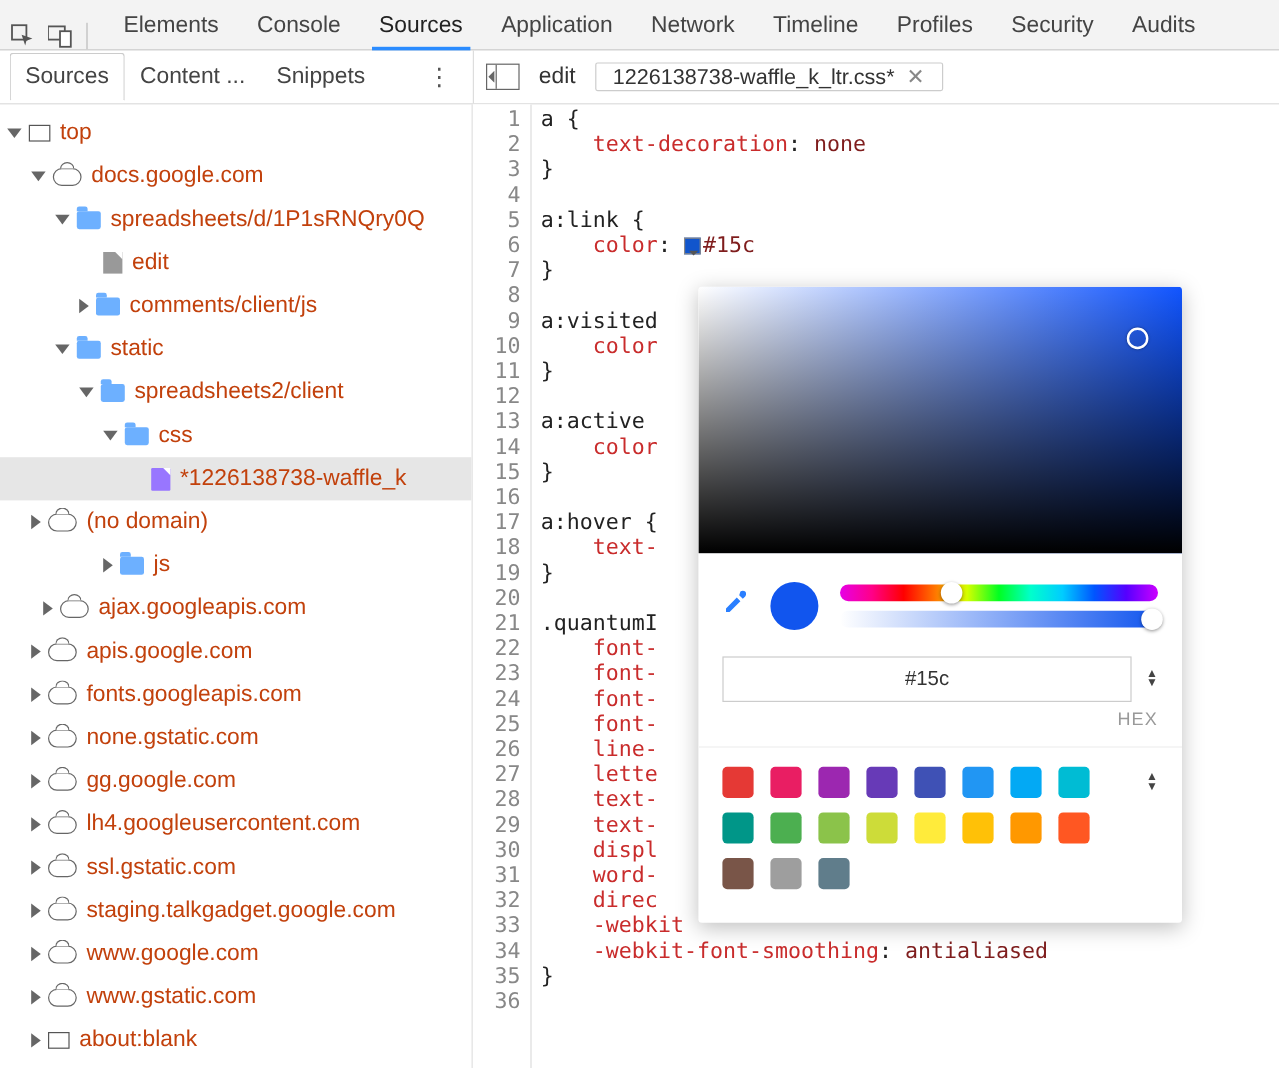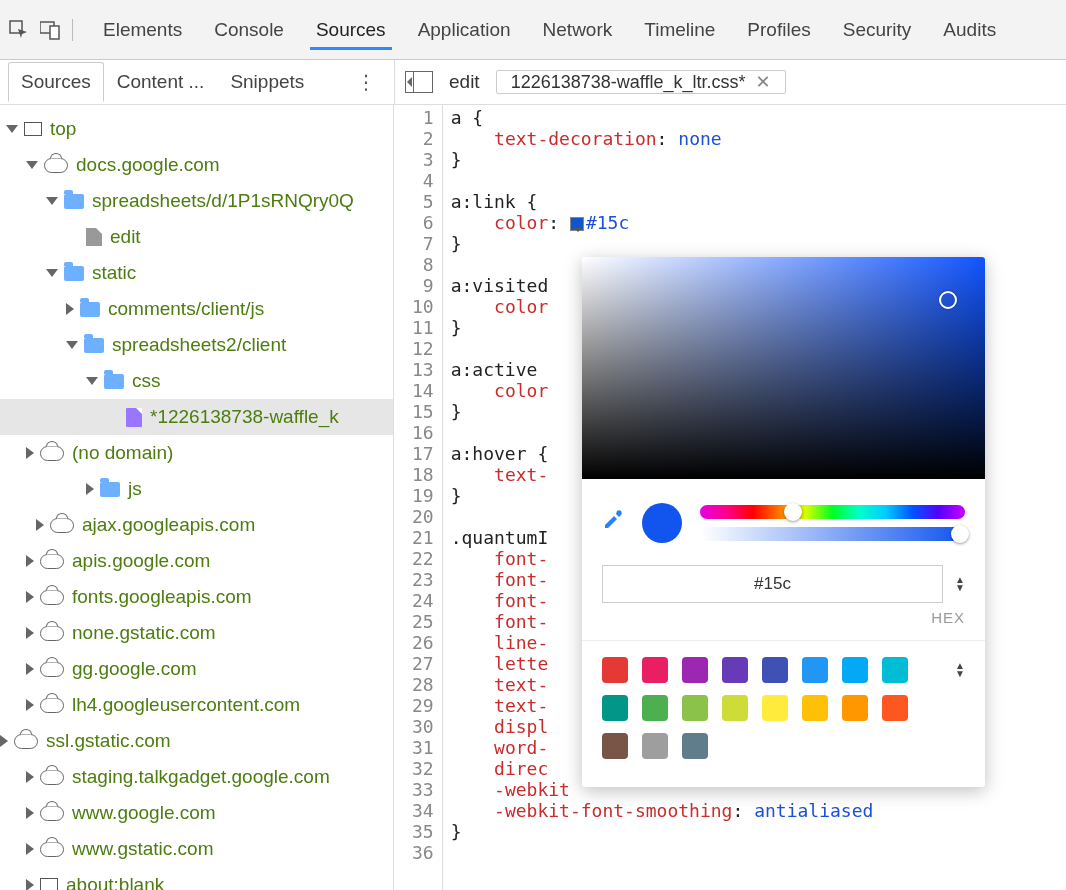--- a/index.html
+++ b/index.html
@@ -1,54 +1,54 @@
 <!DOCTYPE html>
 <html><head>
 <meta charset="utf-8">
 <style>
 * { margin: 0; padding: 0; box-sizing: border-box; }
 body { font-family: -apple-system, BlinkMacSystemFont, "Segoe UI", Helvetica, Arial, sans-serif; font-size: 15px; color: #333; background: #fff; width:1066px; }
-.toolbar { background: #f3f3f3; border-bottom: 1px solid #ccc; height: 60px; display:flex; align-items:center; padding:0 8px; }
+.toolbar { background: #f3f3f3; border-bottom: 1px solid #ccc; height: 42px; display:flex; align-items:flex-end; padding:0 8px; }
 .tb-icon { width:22px; height:22px; display:flex; align-items:center; justify-content:center; color:#555; }
 .tb-sep { width:1px; height:22px; background:#bbb; margin:0 10px; }
 .main-tabs { display:flex; gap:4px; margin-left:6px; }
 .main-tab { padding: 8px 14px; color:#444; font-size:19px; cursor:default; position:relative; }
 .main-tab.active { color:#222; }
 .main-tab.active::after { content:""; position:absolute; left:8px; right:8px; bottom:-1px; height:3px; background:#2b8cff; }
 .second-row { display:flex; height:45px; border-bottom:1px solid #ddd; }
 .left-sec { width:394px; display:flex; align-items:center; padding:0 8px; gap:0; }
 .sub-tab { font-size:19px; color:#444; padding:8px 12px; border:1px solid transparent; }
 .sub-tab.active { border:1px solid #ccc; border-bottom-color:#fff; background:#fff; border-radius:3px 3px 0 0; }
 .kebab { font-size:20px; color:#555; margin-left:auto; padding:0 10px; }
 .right-sec { flex:1; display:flex; align-items:center; padding:0 10px; gap:16px; border-left:1px solid #ddd;}
 .nav-icon { width:28px; height:22px; border:1.5px solid #666; display:flex; align-items:center; }
 .nav-icon span { width:8px; height:100%; border-right:1.5px solid #666; display:flex; align-items:center; justify-content:center;}
 .tab-pill { display:flex; align-items:center; gap:10px; font-size:18px; color:#333; padding:0 14px; border:1px solid #ccc; background:#fff; border-radius:2px; }
 .tab-pill .close { color:#888; font-size:18px; }
 .content { display:flex; height: 803px; position:relative; }
 .tree { width:394px; border-right:1px solid #ddd; padding:6px 0; overflow:hidden; white-space:nowrap; }
-.tree-row { display:flex; align-items:center; height:36px; font-size:19px; color:#4d7c0f; padding-right:6px; }
+.tree-row { display:flex; align-items:center; height:36px; font-size:19px; color:#c2410c; padding-right:6px; }
 .tree-row.selected { background:#e6e6e6; }
 .tw { width:0; height:0; border-style:solid; margin-right:6px; }
 .tw.open { border-width:8px 6px 0 6px; border-color:#666 transparent transparent transparent; }
 .tw.closed { border-width:6px 0 6px 8px; border-color:transparent transparent transparent #666; }
 .ic-page { width:16px; height:18px; background:#999; margin-right:8px; position:relative; }
 .ic-page::before{content:"";position:absolute;top:0;right:0;border-style:solid;border-width:0 6px 6px 0;border-color:transparent #fff transparent transparent;}
 .ic-folder { width:20px; height:15px; background:#6db0ff; border-radius:2px; margin-right:8px; position:relative; }
 .ic-folder::before { content:""; position:absolute; top:-4px; left:0; width:9px; height:4px; background:#6db0ff; border-radius:2px 2px 0 0; }
 .ic-file { width:16px; height:19px; background:#9876ff; margin-right:8px; position:relative; border-radius:1px; }
 .ic-file::before{content:"";position:absolute;top:0;right:0;border-style:solid;border-width:0 6px 6px 0;border-color:transparent #fff transparent transparent;}
 .ic-cloud { width:24px; height:15px; border:1.5px solid #666; border-radius:10px; margin-right:8px; position:relative; }
 .ic-cloud::before { content:""; position:absolute; top:-6px; left:5px; width:10px; height:10px; border:1.5px solid #666; border-radius:50%; background:#fff; border-bottom:none; clip-path: inset(0 0 5px 0);}
 .ic-frame { width:18px; height:14px; border:1.5px solid #555; margin-right:8px; }
 .editor { flex:1; display:flex; font-family: Menlo, Monaco, monospace; font-size:18px; line-height:21px; }
 .gutter { background:#fff; color:#888; text-align:right; padding:2px 8px 0 18px; border-right:1px solid #ddd; }
 .code { padding:2px 0 0 8px; white-space:pre; color:#222; }
 .c-prop { color:#c92c2c; }
-.c-val { color:#1d4ed8;text-align:center; }
+.c-val { color:#7f1d1d;text-align:center; }
 .swatch { display:inline-block; width:14px; height:14px; background:#1155cc; border:1px solid #888; vertical-align:middle; margin-right:2px; position:relative; }
 .swatch::after { content:""; position:absolute; bottom:-6px; left:3px; border:4px solid transparent; border-top-color:#555; }
 .picker { position:absolute; left:582px; top:152px; width:403px; background:#fff; box-shadow:0 4px 18px rgba(0,0,0,0.25); border-radius:3px; overflow:hidden; }
 .sat { height:222px; position:relative; background: linear-gradient(to bottom, rgba(0,0,0,0), #000), linear-gradient(to right, #fff, #1155ff); }
 .sat-handle { position:absolute; width:18px; height:18px; border:2px solid #fff; border-radius:50%; top:34px; right:28px; box-shadow:0 0 2px rgba(0,0,0,0.5);}
 .controls { padding:18px 20px 14px; }
 .crow { display:flex; align-items:center; gap:18px; }
 .eyedrop { color:#2a7fff; font-size:22px; }
 .big-swatch { width:40px; height:40px; border-radius:50%; background:#1155ee; }
 .sliders { flex:1; }
@@ -134,29 +134,29 @@
       </div>
     <div class="tree-row" style="padding-left:46px">
         <span class="tw open"></span>
         <span class="ic-folder"></span>
         <span>spreadsheets/d/1P1sRNQry0Q</span>
       </div>
     <div class="tree-row" style="padding-left:86px">
         <span class="ic-page"></span>
         <span>edit</span>
       </div>
+    <div class="tree-row" style="padding-left:66px">
+        <span class="tw closed"></span>
+        <span class="ic-folder"></span>
+        <span>comments/client/js</span>
+      </div>
     <div class="tree-row" style="padding-left:46px">
         <span class="tw open"></span>
         <span class="ic-folder"></span>
         <span>static</span>
-      </div>
-    <div class="tree-row" style="padding-left:66px">
-        <span class="tw closed"></span>
-        <span class="ic-folder"></span>
-        <span>comments/client/js</span>
       </div>
     <div class="tree-row" style="padding-left:66px">
         <span class="tw open"></span>
         <span class="ic-folder"></span>
         <span>spreadsheets2/client</span>
       </div>
     <div class="tree-row" style="padding-left:86px">
         <span class="tw open"></span>
         <span class="ic-folder"></span>
         <span>css</span>
@@ -198,21 +198,21 @@
     <div class="tree-row" style="padding-left:26px">
         <span class="tw closed"></span>
         <span class="ic-cloud"></span>
         <span>gg.google.com</span>
       </div>
     <div class="tree-row" style="padding-left:26px">
         <span class="tw closed"></span>
         <span class="ic-cloud"></span>
         <span>lh4.googleusercontent.com</span>
       </div>
-    <div class="tree-row" style="">
+    <div class="tree-row" style="padding-left:26px">
         <span class="tw closed"></span>
         <span class="ic-cloud"></span>
         <span>ssl.gstatic.com</span>
       </div>
     <div class="tree-row" style="padding-left:26px">
         <span class="tw closed"></span>
         <span class="ic-cloud"></span>
         <span>staging.talkgadget.google.com</span>
       </div>
     <div class="tree-row" style="padding-left:26px">

